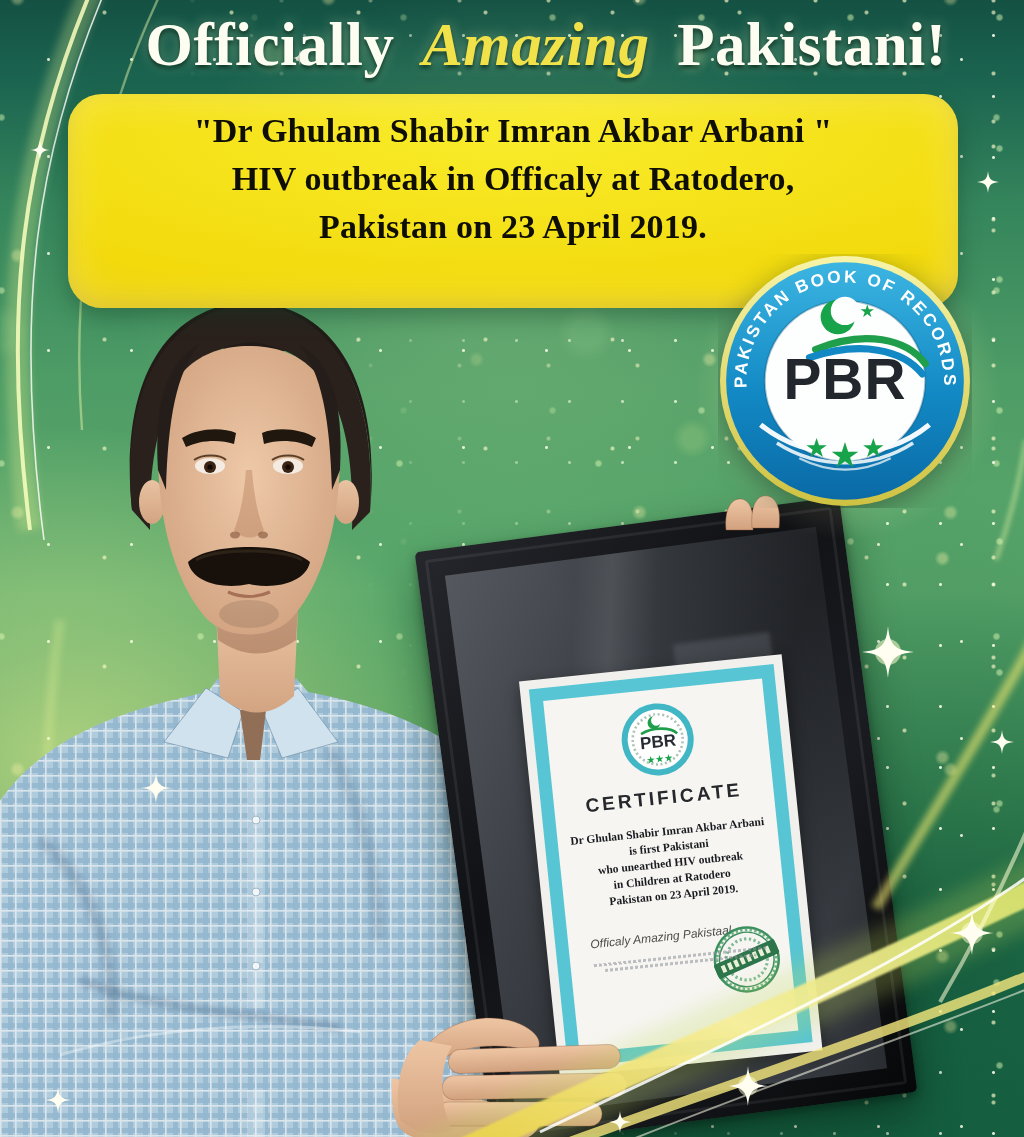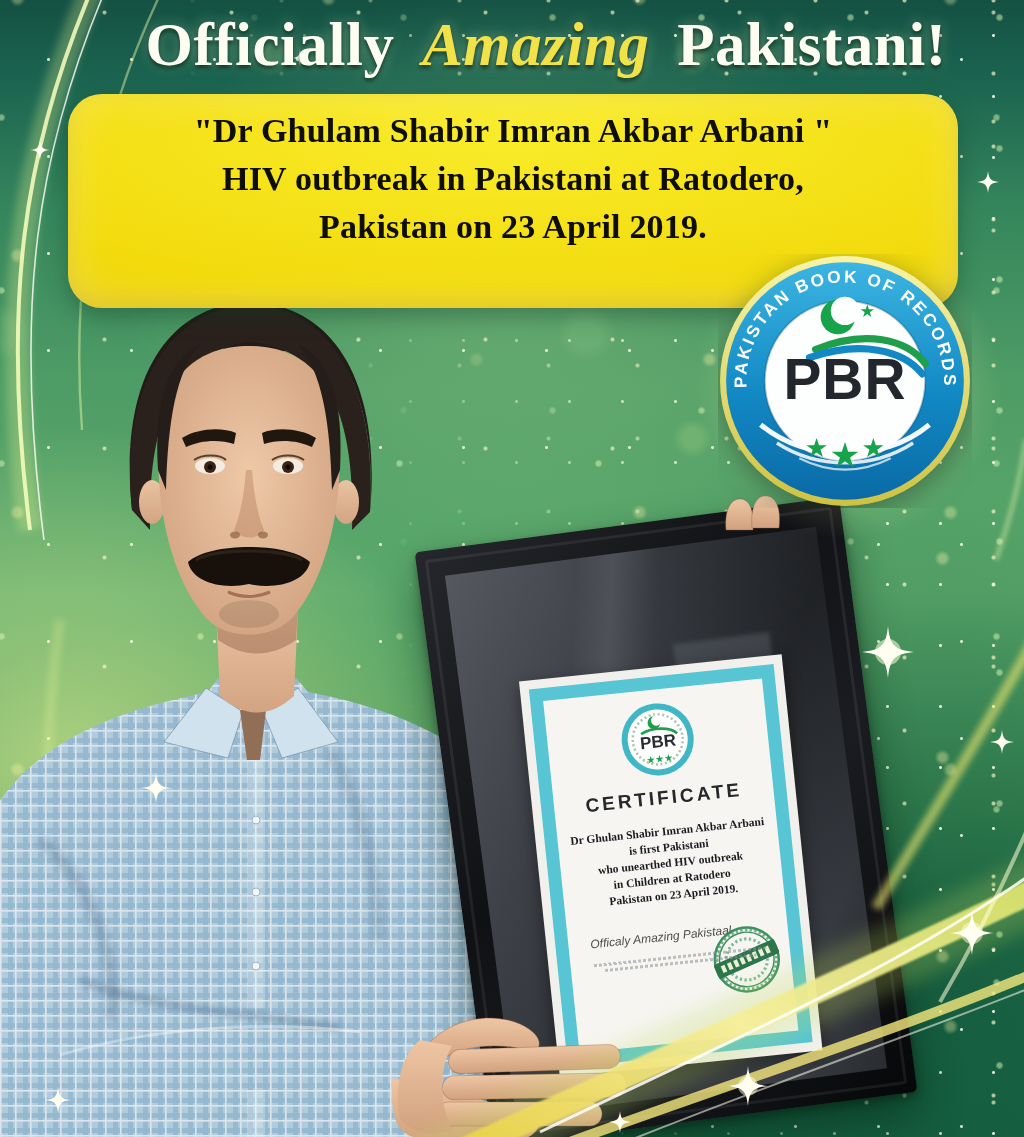--- a/index.html
+++ b/index.html
@@ -365,21 +365,21 @@
 
   <div class="title">
     <span>Officially</span>
     <span class="hl">Amazing</span>
     <span>Pakistani!</span>
   </div>
 
   <div class="note">
     <div class="lines">
       <div>"Dr Ghulam Shabir Imran Akbar Arbani "</div>
-      <div>HIV outbreak in Pakistani at Ratodero,</div>
+      <div>HIV outbreak in Officaly at Ratodero,</div>
       <div>Pakistan on 23 April 2019.</div>
     </div>
   </div>
 
   <div class="badge-glow"></div>
   <svg class="badge" viewBox="0 0 250 250">
     <defs>
       <linearGradient id="rim" x1="0" y1="0" x2="0" y2="1">
         <stop offset="0" stop-color="#f8f4a8"></stop>
           <stop offset="1" stop-color="#cfc242"></stop>

